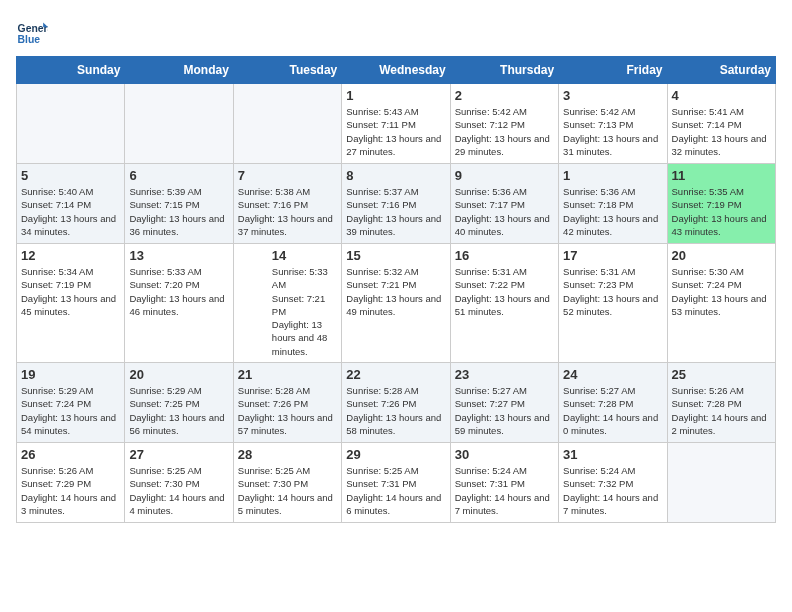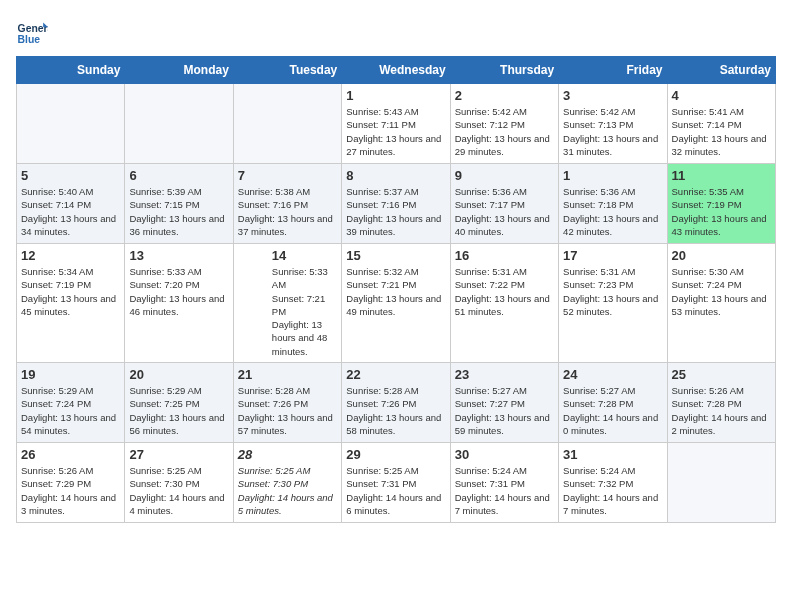--- a/index.html
+++ b/index.html
@@ -224,21 +224,21 @@
       </tr>
       <tr>
         <td style="background: rgb(255, 255, 255);">
           <span class="day-num">26</span>
           <div class="day-info">Sunrise: 5:26 AM<br>Sunset: 7:29 PM<br>Daylight: 14 hours and 3 minutes.</div>
         </td>
         <td style="background: rgb(255, 255, 255);">
           <span class="day-num">27</span>
           <div class="day-info">Sunrise: 5:25 AM<br>Sunset: 7:30 PM<br>Daylight: 14 hours and 4 minutes.</div>
         </td>
-        <td style="background: rgb(255, 255, 255); font-style: italic;">
+        <td style="background: rgb(255, 255, 255);">
           <span class="day-num">28</span>
           <div class="day-info">Sunrise: 5:25 AM<br>Sunset: 7:30 PM<br>Daylight: 14 hours and 5 minutes.</div>
         </td>
         <td style="background: rgb(255, 255, 255);">
           <span class="day-num">29</span>
           <div class="day-info">Sunrise: 5:25 AM<br>Sunset: 7:31 PM<br>Daylight: 14 hours and 6 minutes.</div>
         </td>
         <td style="background: rgb(255, 255, 255);">
           <span class="day-num">30</span>
           <div class="day-info">Sunrise: 5:24 AM<br>Sunset: 7:31 PM<br>Daylight: 14 hours and 7 minutes.</div>

